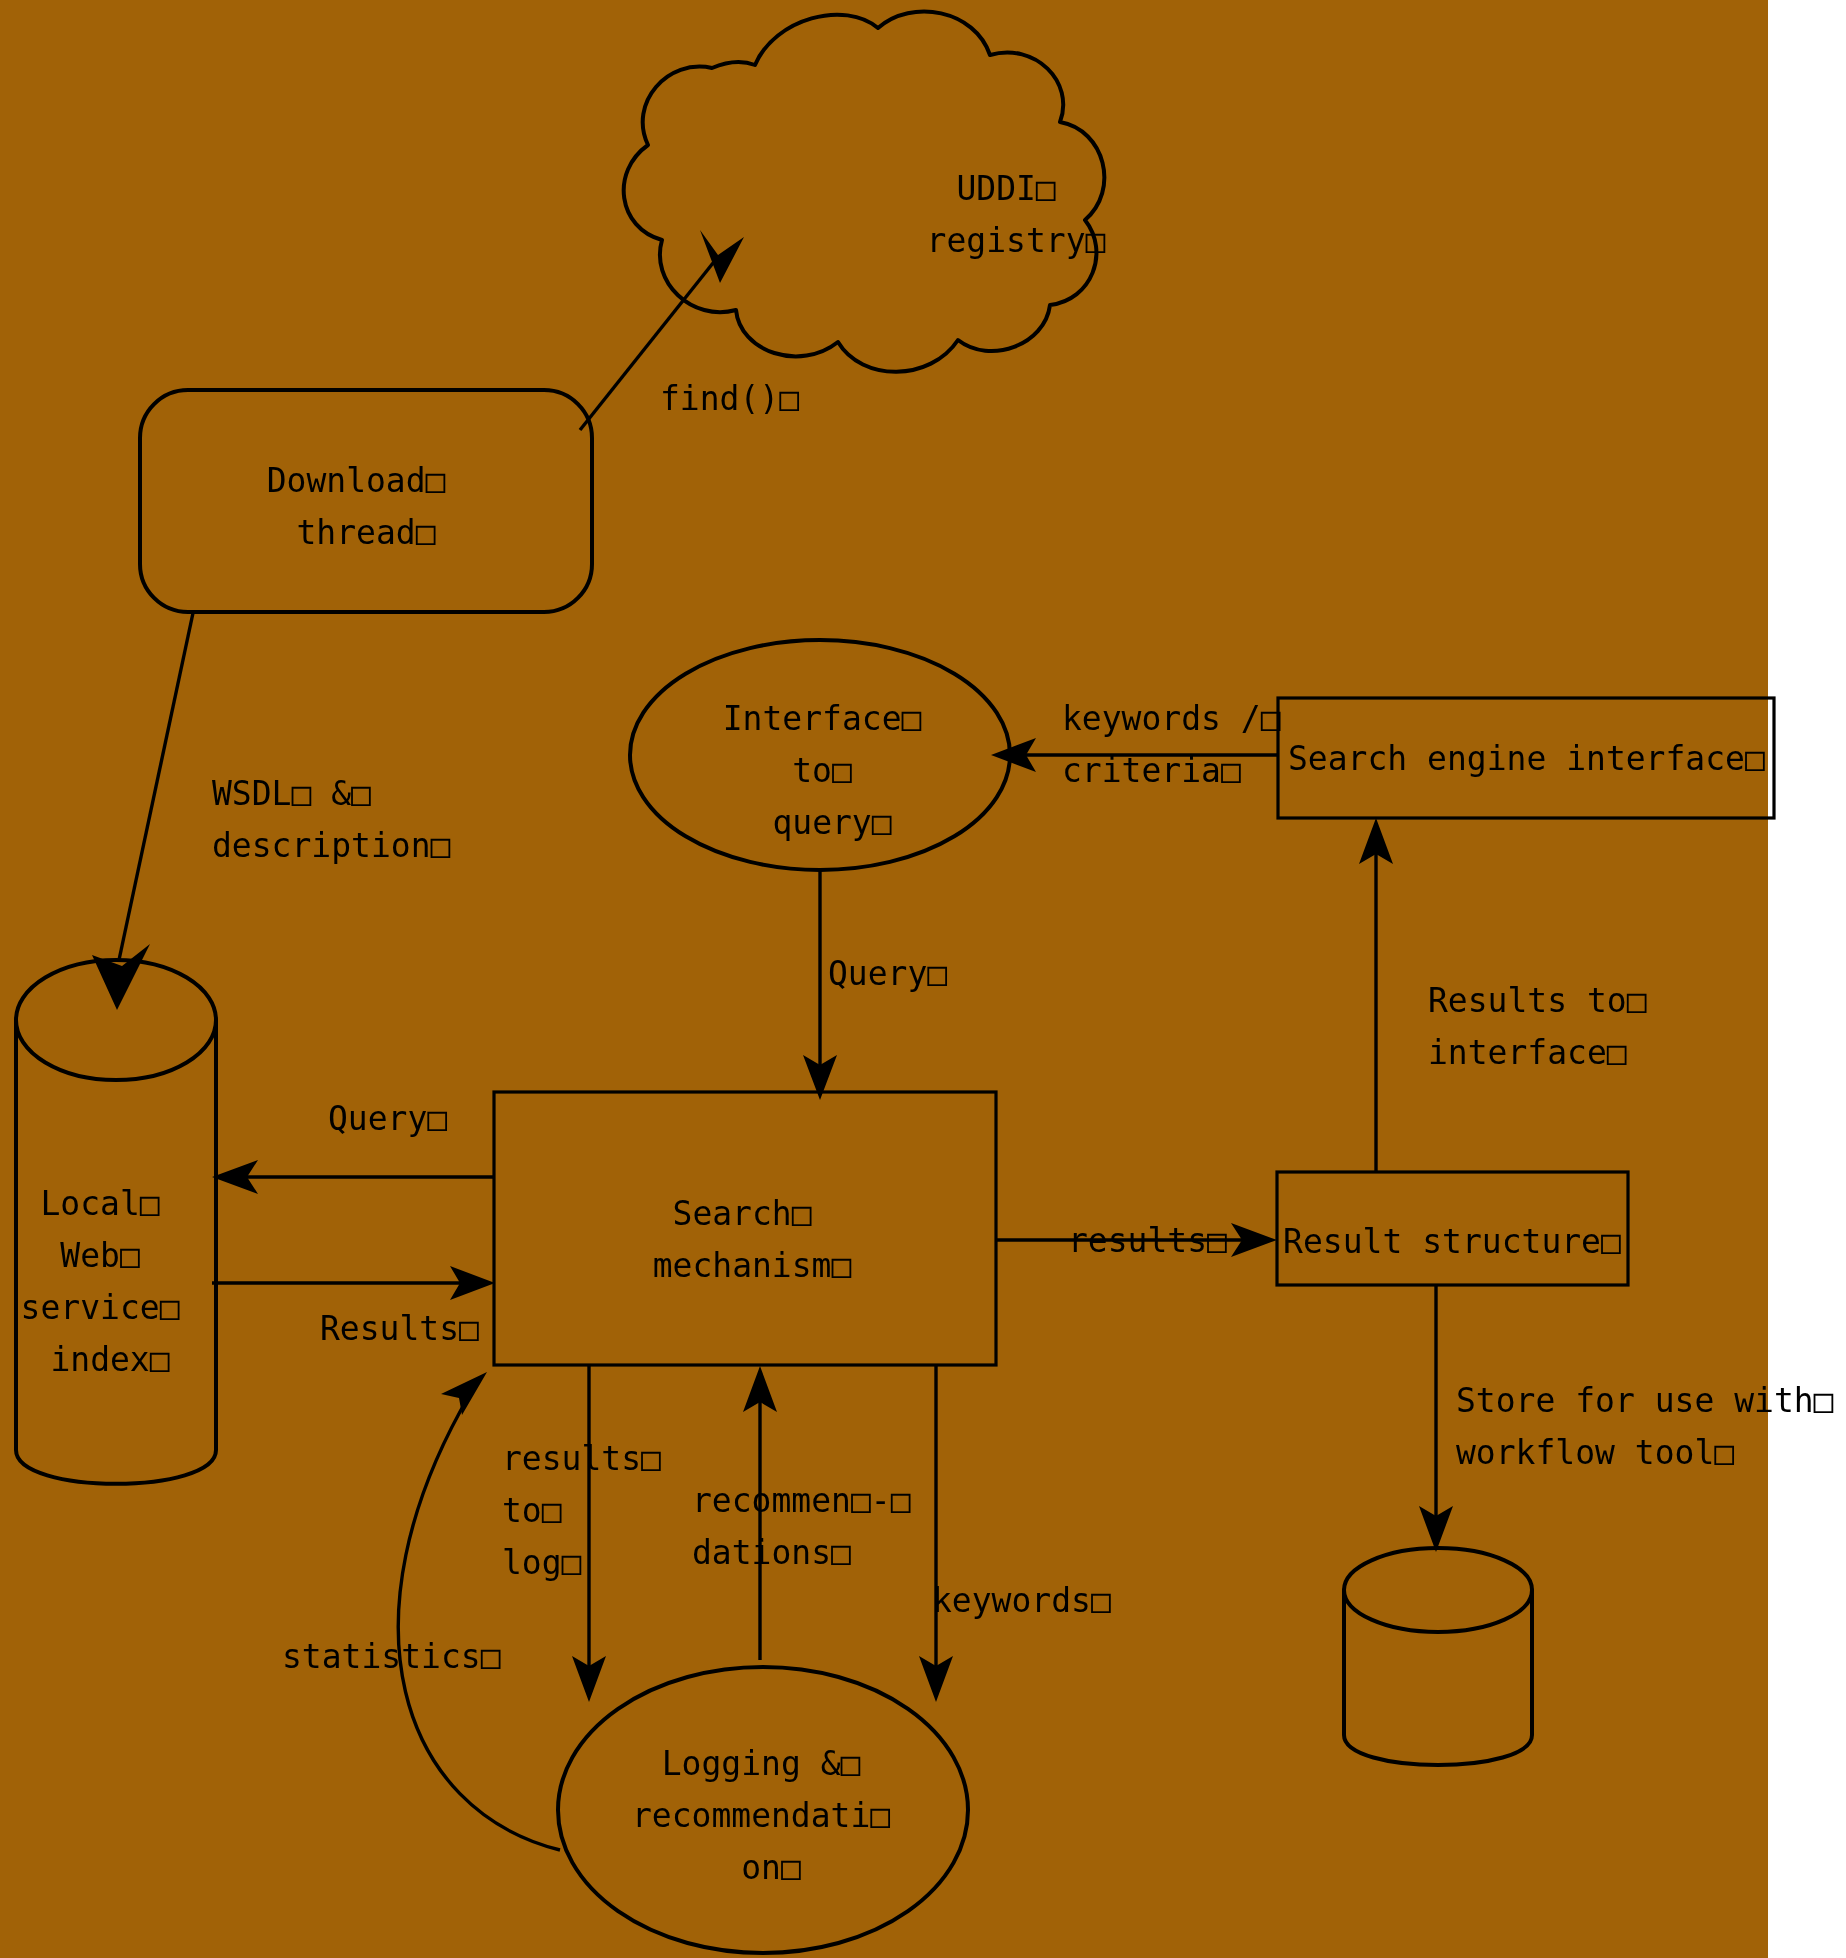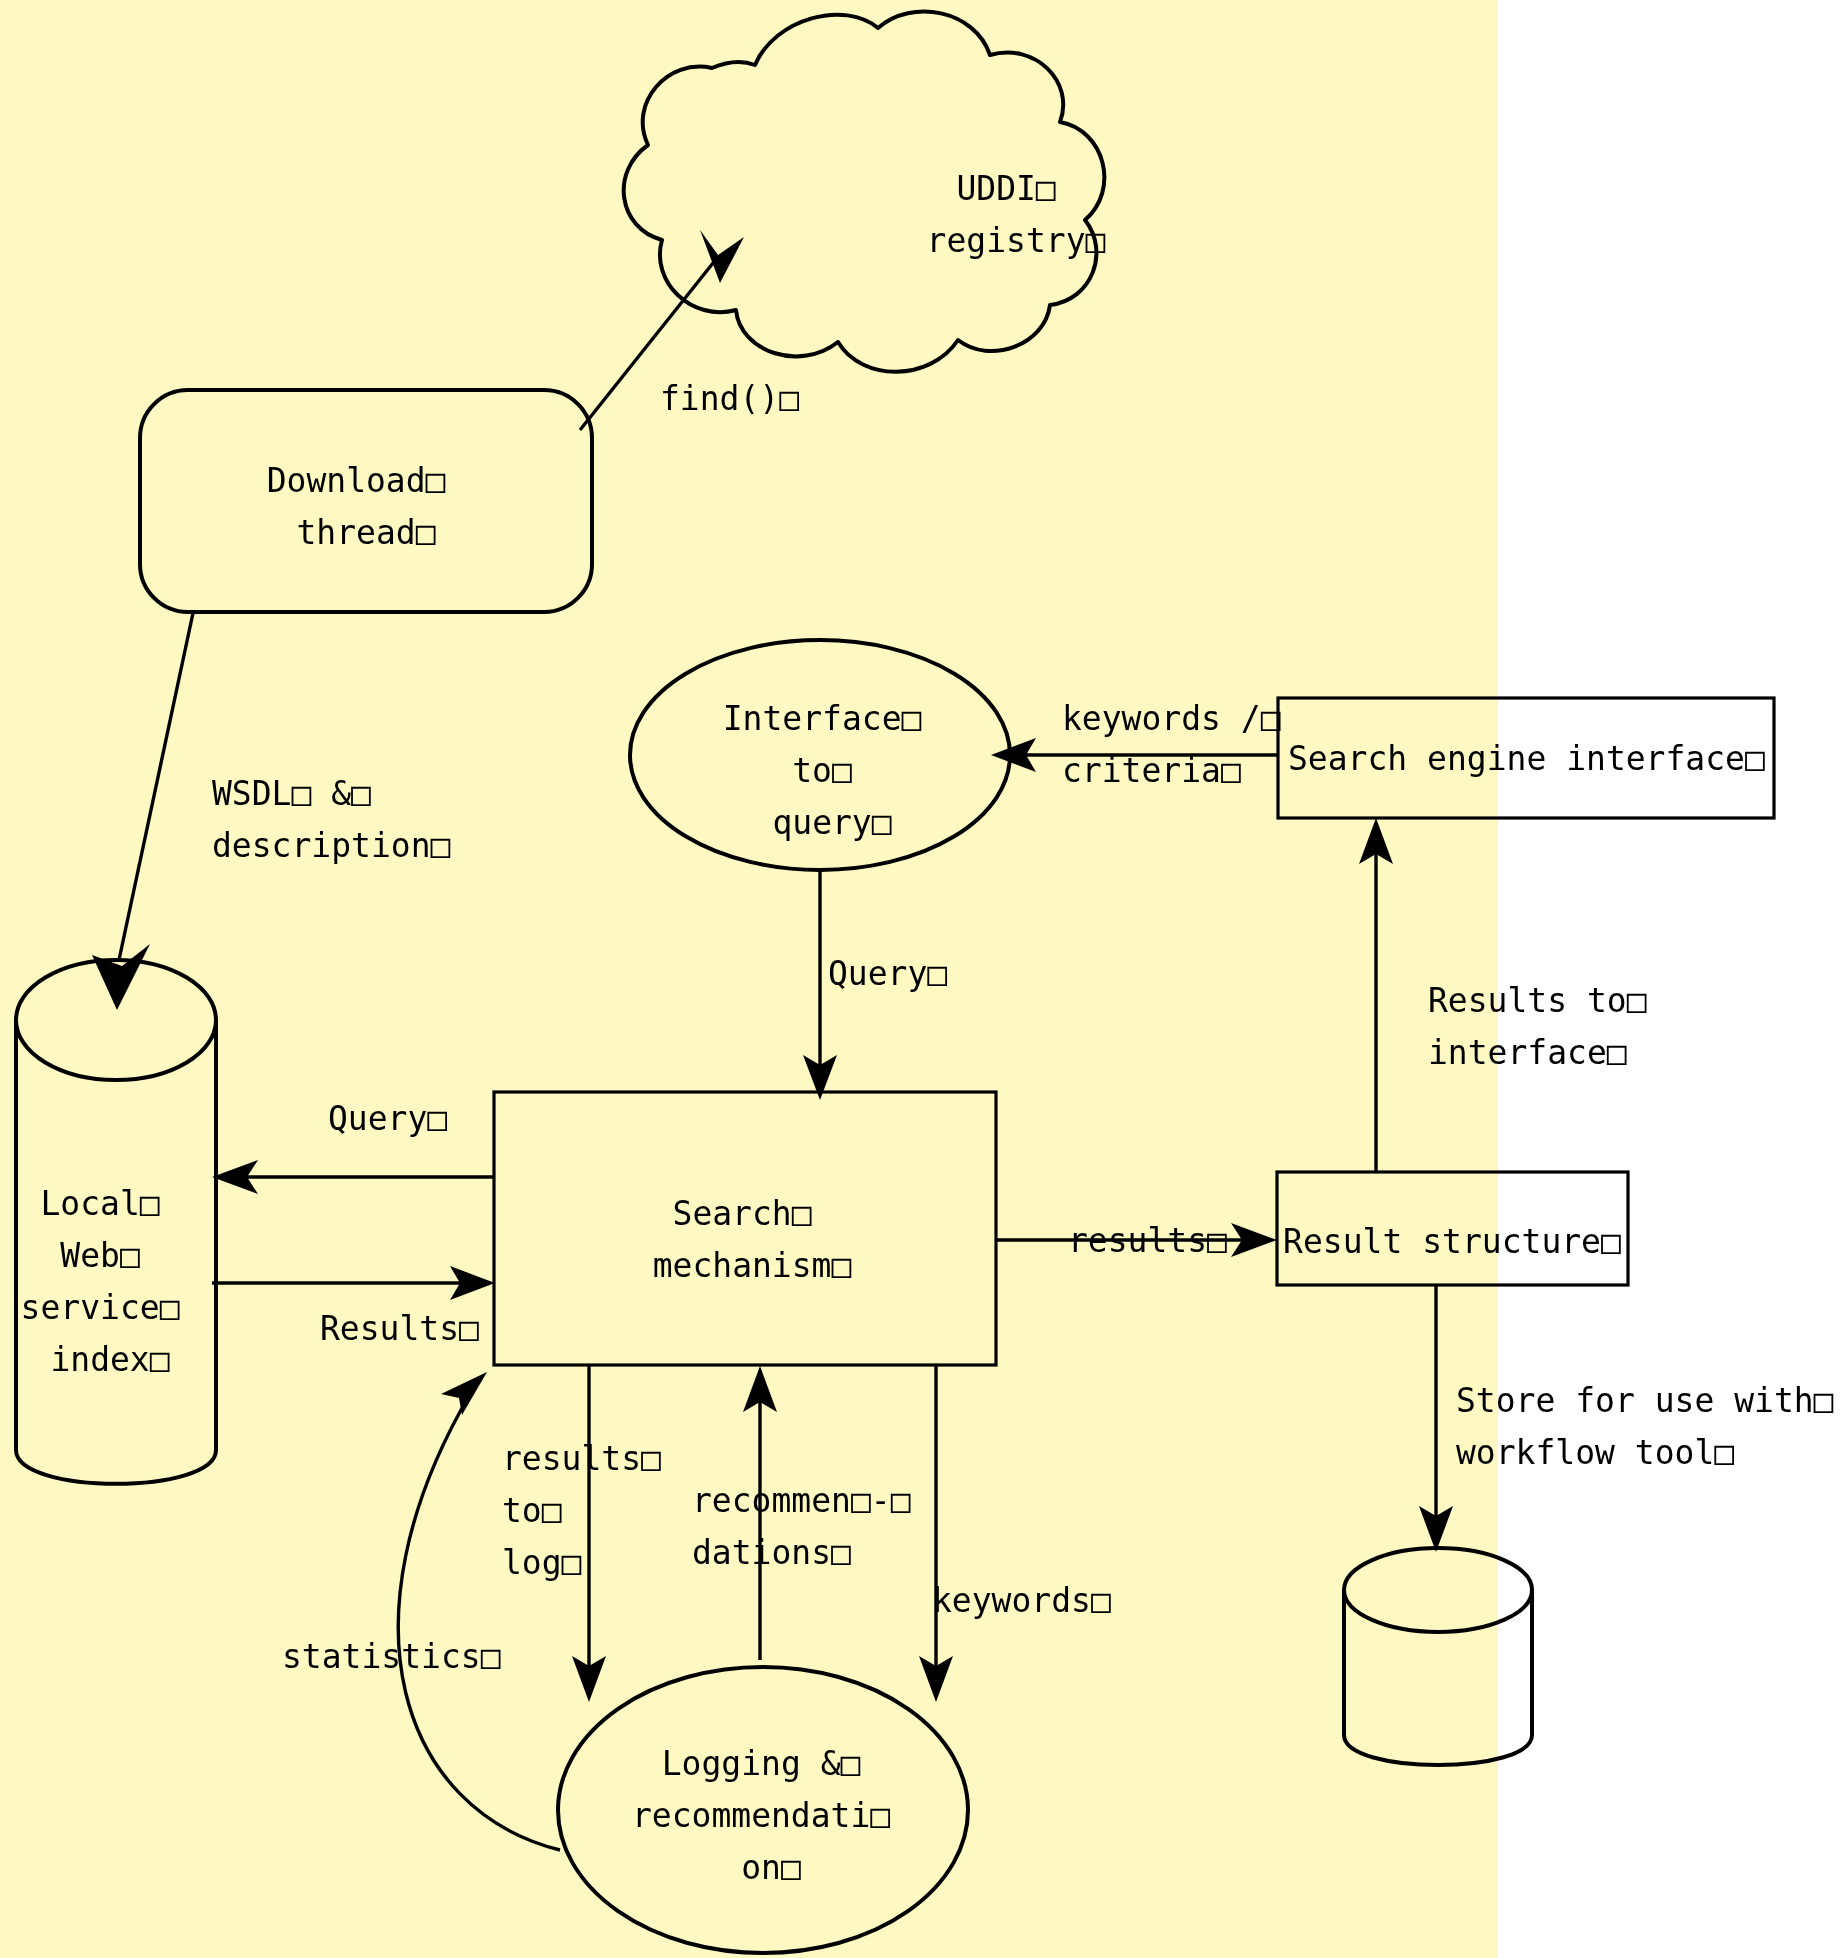--- a/index.html
+++ b/index.html
@@ -8,23 +8,23 @@
     background: #ffffff;
   }
   body {
     width: 1846px;
     height: 1958px;
     overflow: hidden;
     font-family: "DejaVu Sans Mono", monospace;
   }
   #diagram-root {
     position: relative;
-    width: 1498px;
+    width: 1768px;
     height: 1958px;
-    background: #fef9c3;
+    background: #a16207;
   }
   svg#diagram-svg {
     position: absolute;
     top: 0;
     left: 0;
     width: 1846px;
     height: 1958px;
     display: block;
   }
   .shape-stroke {

